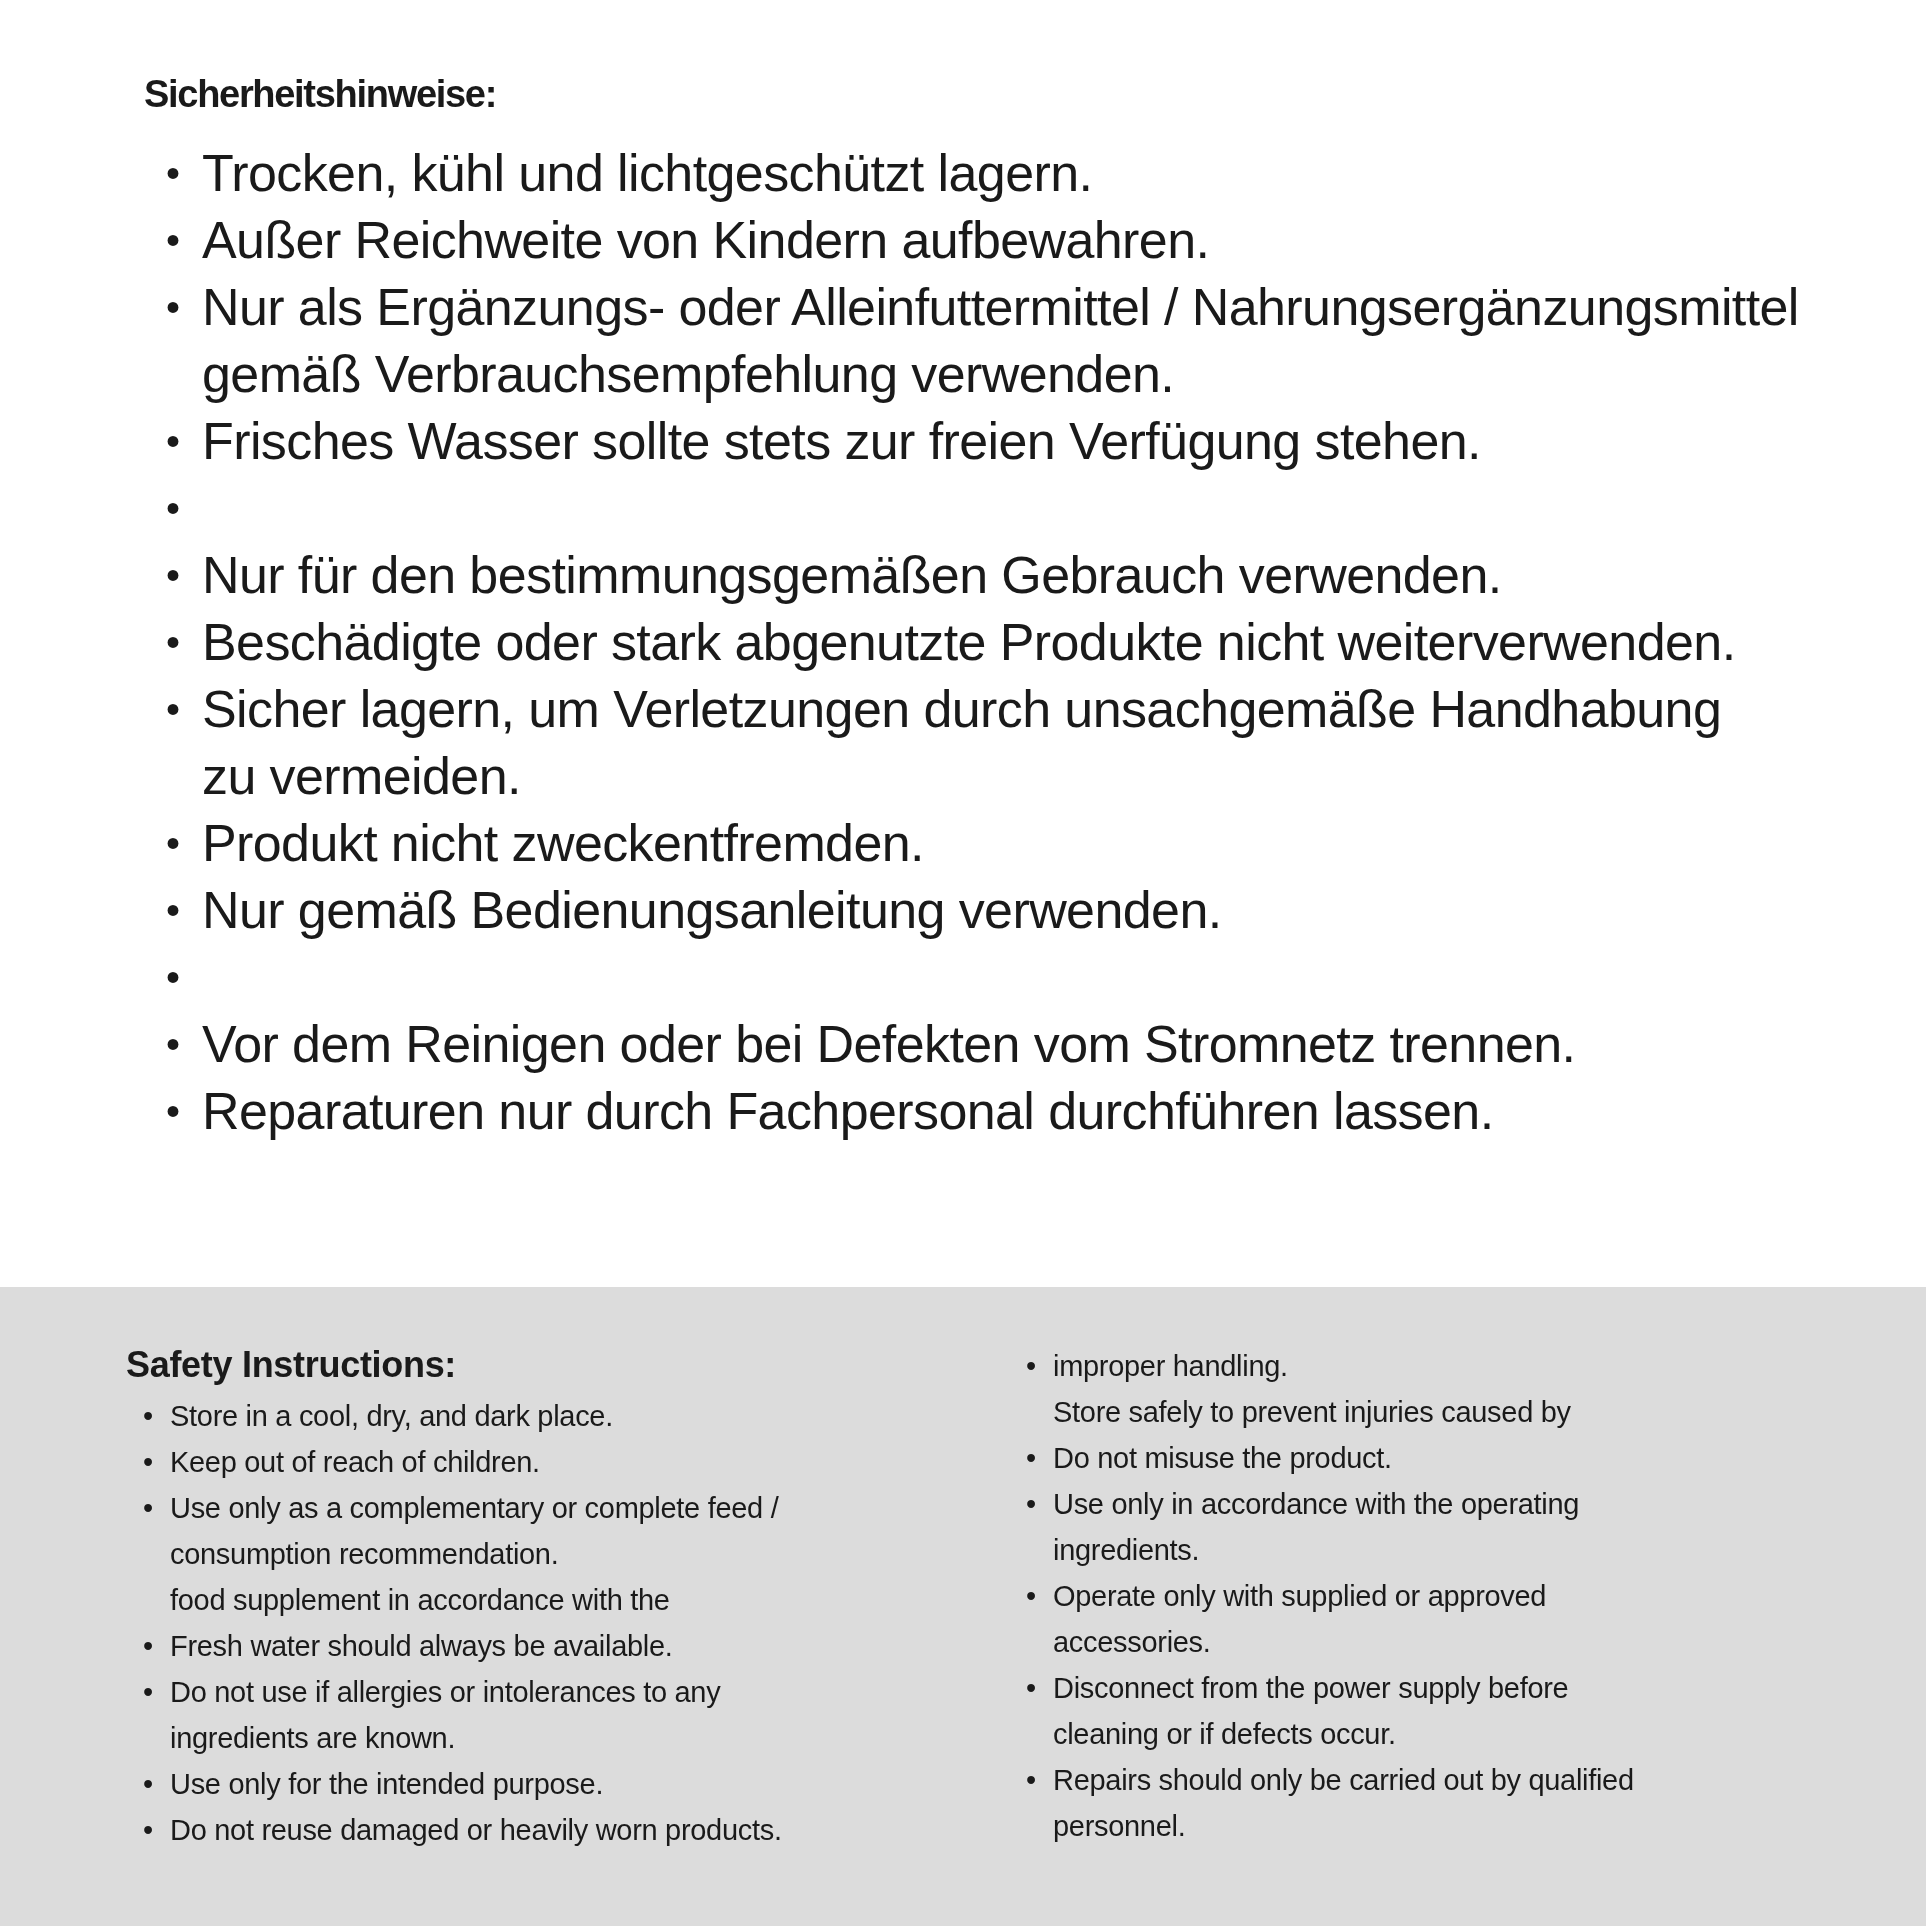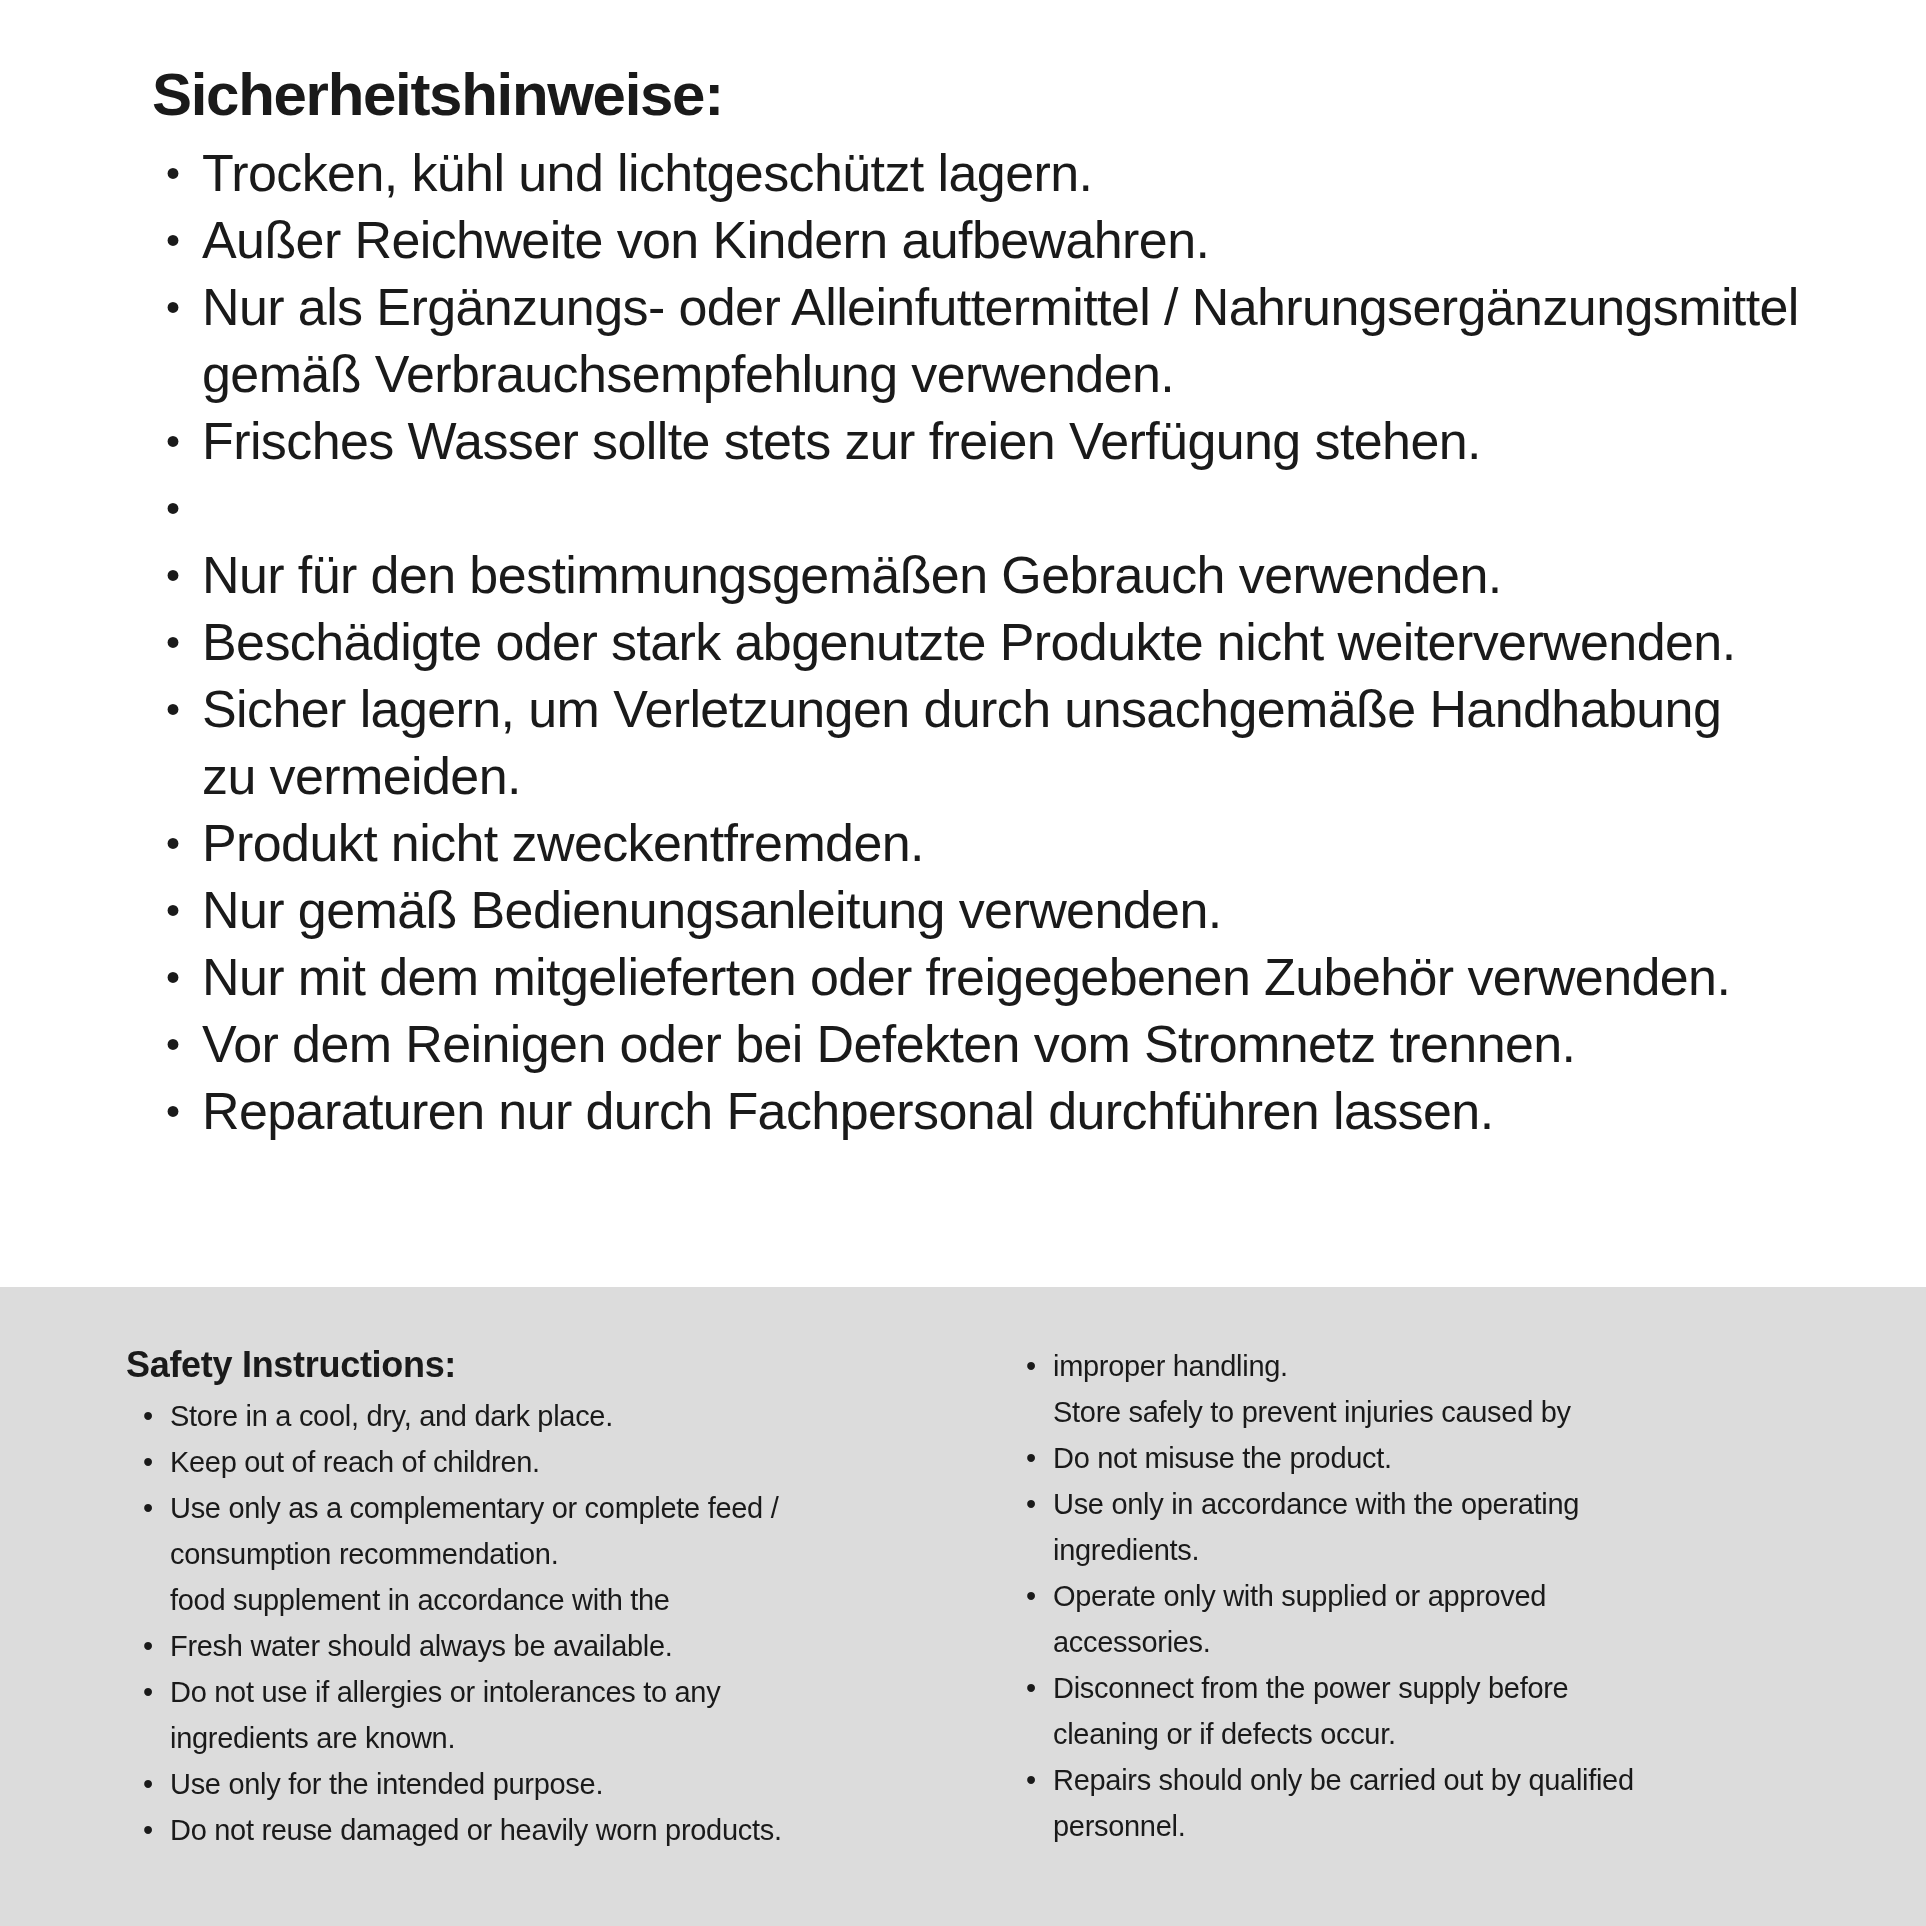--- a/index.html
+++ b/index.html
@@ -13,23 +13,23 @@
     height: 1926px;
     background: #ffffff;
     font-family: "Liberation Sans", "DejaVu Sans", sans-serif;
     color: #1a1a1a;
     overflow: hidden;
   }
 
   
   .de-title {
     position: absolute;
-    left: 152px;
+    left: 144px;
     top: 61px;
-    font-size: 60px;
+    font-size: 38px;
     font-weight: bold;
     line-height: 67px;
     letter-spacing: -1.3px;
     white-space: nowrap;
   }
   .de-list {
     position: absolute;
     left: 166px;
     top: 140px;
     width: 1701px;
@@ -146,23 +146,20 @@
         </div>
       </div>
       <div class="item">
         <span class="bullet">•</span>
         <div class="lines">
           <div class="line">Nur gemäß Bedienungsanleitung verwenden.</div>
         </div>
       </div>
       <div class="item">
         <span class="bullet">•</span>
-        <div class="lines">
-          <div class="line">Nur mit dem mitgelieferten oder freigegebenen Zubehör verwenden.</div>
-        </div>
       </div>
       <div class="item">
         <span class="bullet">•</span>
         <div class="lines">
           <div class="line">Vor dem Reinigen oder bei Defekten vom Stromnetz trennen.</div>
         </div>
       </div>
       <div class="item">
         <span class="bullet">•</span>
         <div class="lines">

